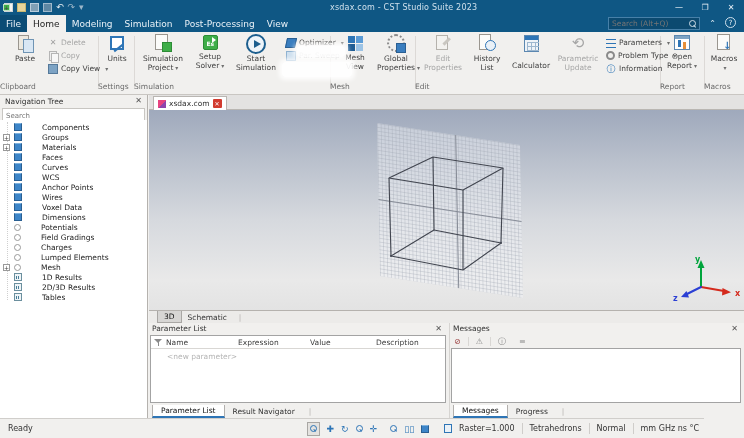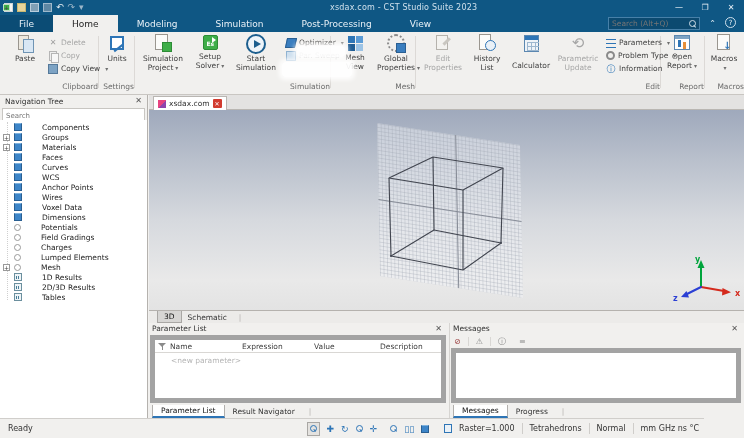--- a/index.html
+++ b/index.html
@@ -18,39 +18,39 @@
   .qico.save2{background:#5e87a3;border:1px solid #9fb9cc}
   .qico.exp{background:#3fae49;border:1px solid #bfe3c2}
   .qarrow{color:#e8eef3;font-size:9px;line-height:9px}
   .qarrow.dim{color:#9db7c9}
   .win-title{position:absolute;left:330px;top:3px;color:#cfe0ec;font-size:8px;letter-spacing:.2px}
   .winbtns{position:absolute;right:0;top:0;height:15px;display:flex}
   .winbtn{width:26px;height:15px;color:#e9f1f7;font-size:8px;display:flex;align-items:center;justify-content:center}
 
   
   .tabbar{left:0;top:15px;width:744px;height:17px;background:#0f5784;display:flex;align-items:flex-end}
-  .rtab{height:17px;padding:0 19px;display:flex;align-items:center;color:#e9f1f7;font-size:9px}
+  .rtab{height:17px;padding:0 6px;display:flex;align-items:center;color:#e9f1f7;font-size:9px}
   .rtab.file{background:#0b4c75}
   .rtab.active{background:#f1f0ee;color:#1e1e1e}
   .searchbox{position:absolute;right:44px;top:17px;width:92px;height:13px;background:#0c4a70;
     border:1px solid #47800e0;border:1px solid #4780a8;display:flex;align-items:center;padding:0 3px}
   .searchbox input{flex:1;background:transparent;border:0;outline:none;color:#b9cedd;font-size:7.5px;width:70px;
     font-family:"DejaVu Sans",sans-serif}
   .mag{width:7px;height:7px;position:relative;display:inline-block}
   .mag::before{content:'';position:absolute;left:0;top:0;width:5px;height:5px;border:1.3px solid #cfdde8;border-radius:50%}
   .mag::after{content:'';position:absolute;left:4.6px;top:4.6px;width:3px;height:1.3px;background:#cfdde8;transform:rotate(45deg);transform-origin:0 0}
   .mag.blue::before{border-color:#2e75b6}.mag.blue::after{background:#2e75b6}
   .caret-up{position:absolute;right:28px;top:19px;color:#dbe7ef;font-size:8px}
   .helpbtn{position:absolute;right:8px;top:17px;width:11px;height:11px;border:1px solid #cfe0ec;border-radius:50%;
     color:#eaf2f8;font-size:7px;display:flex;align-items:center;justify-content:center}
 
   
   .ribbon{left:0;top:32px;width:744px;height:63px;background:#f1f0ee;border-bottom:1px solid #c9c6c2}
   .gdiv{position:absolute;top:4px;width:1px;height:52px;background:#dcd9d6}
-  .glabel{position:absolute;top:50px;font-size:7.5px;color:#6b6b6b;text-align:right}
+  .glabel{position:absolute;top:50px;font-size:7.5px;color:#6b6b6b;text-align:left}
   .rbig{position:absolute;top:2px;height:56px;text-align:center;cursor:default}
   .rbig .lbl{font-size:7.5px;color:#3f3f3f;line-height:9px;margin-top:2px}
   .rbig.dis .lbl{color:#a6a6a6}
   .rrow{position:absolute;height:11px;display:flex;align-items:center;gap:3px;font-size:7.5px;color:#3f3f3f;white-space:nowrap}
   .rrow.dis{color:#a6a6a6}
   .dd{font-size:6px;color:#6f6f6f;margin-left:2px}
   .ic{position:relative;width:18px;height:18px;margin:0 auto}
 
   .ic-paste::before{content:'';position:absolute;left:2px;top:1px;width:9px;height:13px;background:#ece8df;border:1px solid #9a968f}
   .ic-paste::after{content:'';position:absolute;left:7px;top:5px;width:9px;height:12px;background:#d9e7f4;border:1px solid #6f94b4}
@@ -118,21 +118,21 @@
   .cstico{width:8px;height:8px;background:linear-gradient(135deg,#e8437f 0 55%,#8e44ad 55% 100%)}
   .tabclose{width:9px;height:9px;background:#d23b2f;color:#fff;font-size:6px;line-height:9px;text-align:center;border-radius:1px}
   .canvas{left:149px;top:110px;width:595px;height:200px;background:linear-gradient(180deg,#9fa9bc 0%,#b9c0cc 25%,#d6d9de 55%,#e9e9e9 85%,#e3e3e3 100%)}
   .viewtabs{left:149px;top:310px;width:595px;height:13px;background:#ecebe9;border-top:1px solid #b5b2ae;display:flex;align-items:stretch;padding-left:8px;font-size:7.5px;color:#333}
   .vtab{padding:0 6px;display:flex;align-items:center}
   .vtab.active{background:#d7d6d4;border:1px solid #a9a7a4;border-top:0;color:#111}
   .vsep{color:#b5b2ae;display:flex;align-items:center;padding-left:6px}
 
   
   .bpanel{top:323px;height:95px;background:#f1f0ee}
-  .pbox{position:absolute;background:#fff;border:5px solid #a3a3a3}
+  .pbox{position:absolute;background:#fff;border:1px solid #a3a3a3}
   .phead-row{position:absolute;display:flex;align-items:center;justify-content:space-between;font-size:7.5px;color:#333}
   .cols{display:flex;align-items:center;height:13px;border-bottom:1px solid #d9d7d4;font-size:7.5px;color:#3c3c3c}
   .funnel{width:8px;height:9px;position:relative;margin:0 4px 0 3px}
   .funnel::before{content:'';position:absolute;left:0;top:1px;border-left:4px solid transparent;border-right:4px solid transparent;border-top:4px solid #8a8a8a}
   .funnel::after{content:'';position:absolute;left:3.5px;top:4px;width:1.5px;height:4px;background:#8a8a8a}
   .newparam{font-size:7.5px;color:#b5b5b5;padding:3px 0 0 16px}
   .btabs{position:absolute;display:flex;align-items:stretch;height:13px;font-size:7.5px;color:#333}
   .btab{padding:0 8px;display:flex;align-items:center}
   .btab.active{background:#fff;border:1px solid #b2afac;border-top:0;border-bottom:2px solid #2e75b6;color:#111}
   .msgtools{position:absolute;display:flex;align-items:center;gap:7px;font-size:8px;color:#8a8a8a}

